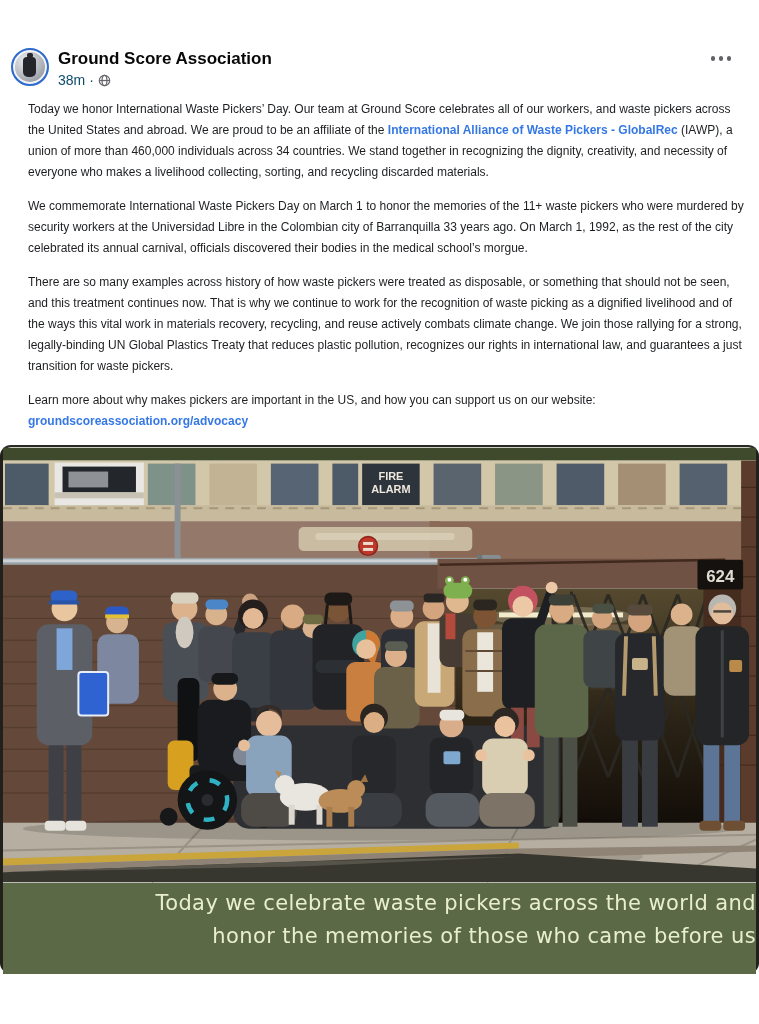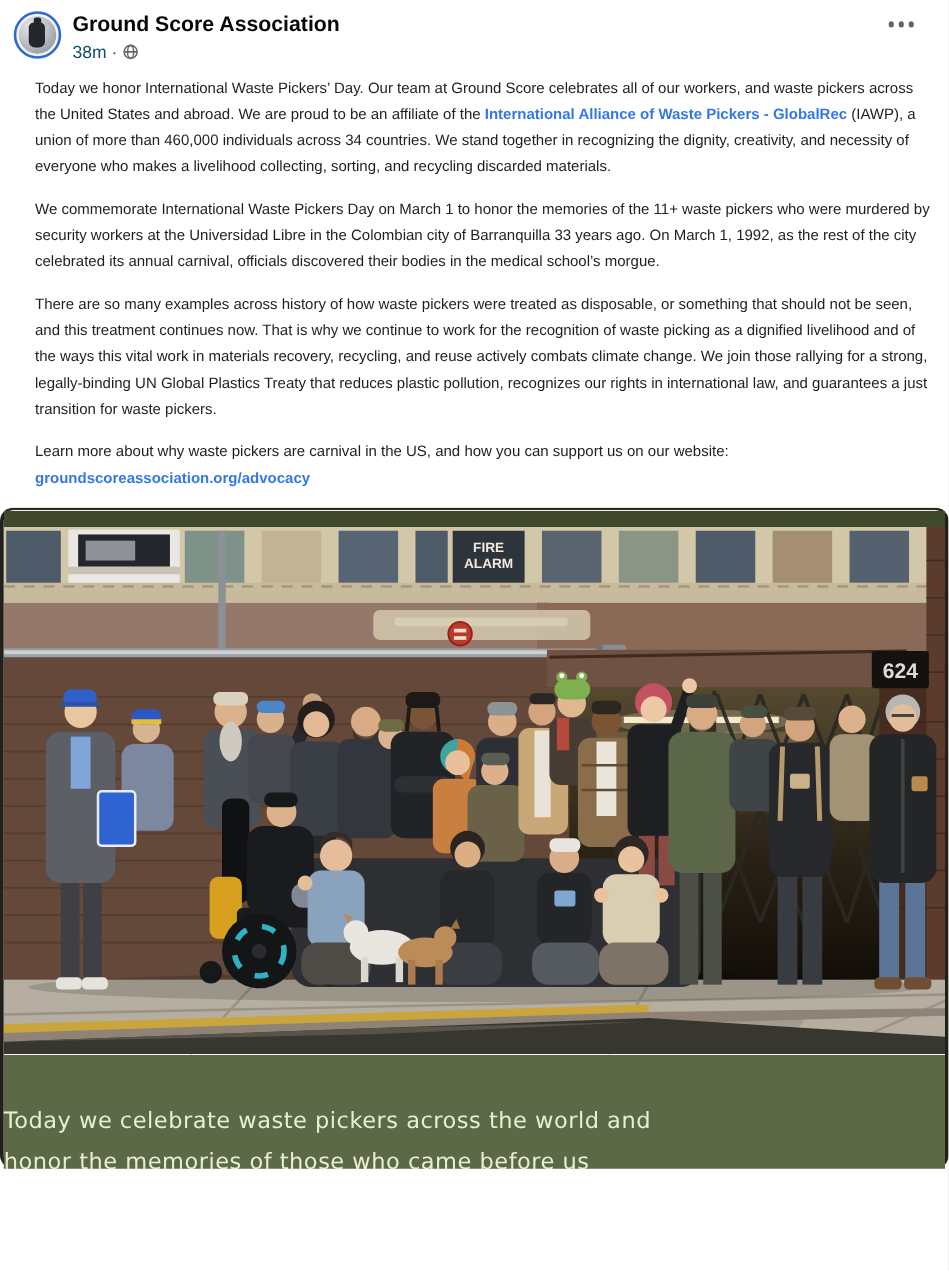--- a/index.html
+++ b/index.html
@@ -1,20 +1,20 @@
 <!DOCTYPE html>
 <html><head>
 <meta charset="utf-8">
 <style>
   html,body{margin:0;padding:0;background:#ffffff;}
   body{width:759px;height:1024px;overflow:hidden;font-family:"Liberation Sans",sans-serif;}
   .post{width:759px;background:#fff;}
 
   
-  .hdr{display:flex;align-items:flex-start;padding:9px 24px 4px 11px;}
+  .hdr{display:flex;align-items:flex-start;padding:9px 24px 4px 11px;margin-top:39px;}
   .avatar{width:38px;height:38px;border-radius:50%;border:2.5px solid #2e6bd0;box-sizing:border-box;
           background:radial-gradient(circle at 35% 30%, #e8e8ea 0%, #b9bcc2 45%, #7c8088 100%);
           position:relative;flex:0 0 auto;cursor:pointer;box-shadow:inset 0 0 0 2px #f2f4f7;}
   .avatar .growler{position:absolute;left:10px;top:7px;width:13px;height:20px;background:#24262b;
           border-radius:4px 4px 5px 5px;}
   .avatar .growler:before{content:"";position:absolute;left:3.5px;top:-4px;width:6px;height:5px;background:#24262b;border-radius:2px;}
   .hdr-text{margin-left:9px;flex:1;}
   .author{font-size:17px;font-weight:700;color:#080809;line-height:22px;cursor:pointer;}
   .meta{display:flex;align-items:center;gap:4px;color:#0c4a6e;font-size:14px;line-height:18px;margin-top:1px;}
   .menu-btn{border:none;background:none;padding:6px 4px;margin-top:2px;cursor:pointer;display:flex;gap:3.5px;}
@@ -23,22 +23,22 @@
   
   .body-text{padding:6px 12px 0 28px;color:#1c1e21;font-size:12px;line-height:21px;}
   .body-text p{margin:0 0 13px 0;}
   .body-text .lnk{color:#3578e5;font-weight:700;text-decoration:none;cursor:pointer;}
   .body-text p.last{margin-bottom:13px;}
 
   
   figure.photo{margin:0;border-left:3px solid #21201b;border-right:3px solid #21201b;border-top:2px solid #2a2a24;
                width:759px;box-sizing:border-box;cursor:pointer;line-height:0;border-radius:11px;}
   figure.photo svg{display:block;}
-  .caption{background:#5c6946;height:91px;box-sizing:border-box;padding-top:36px;text-align:left;
-           color:#e8eecf;font-family:"DejaVu Sans",sans-serif;font-size:18px;line-height:33px;
+  .caption{background:#5c6946;height:91px;box-sizing:border-box;padding-top:4px;text-align:right;
+           color:#e8eecf;font-family:"DejaVu Sans",sans-serif;font-size:21px;line-height:33px;
            letter-spacing:0.4px;white-space:nowrap;}
 </style>
 </head>
 <body>
 
 <div class="post">
 
   <div class="hdr">
     <div class="avatar">
         <span class="growler"></span>
@@ -59,21 +59,21 @@
       <i></i>
         <i></i>
         <i></i>
     </button>
   </div>
 
   <div class="body-text">
     <p><span>Today we honor International Waste Pickers’ Day.  Our team at Ground Score celebrates all of our workers, and waste pickers across the United States and abroad. We are proud to be an affiliate of the </span><a class="lnk">International Alliance of Waste Pickers - GlobalRec</a><span> (IAWP), a union of more than 460,000 individuals across 34 countries. We stand together in recognizing the dignity, creativity, and necessity of everyone who makes a livelihood collecting, sorting, and recycling discarded materials.</span></p>
     <p>We commemorate International Waste Pickers Day on March 1 to honor the memories of the 11+ waste pickers who were murdered by security workers at the Universidad Libre in the Colombian city of Barranquilla 33 years ago. On March 1, 1992, as the rest of the city celebrated its annual carnival, officials discovered their bodies in the medical school’s morgue.</p>
     <p>There are so many examples across history of how waste pickers were treated as disposable, or something that should not be seen, and this treatment continues now. That is why we continue to work for the recognition of waste picking as a dignified livelihood and of the ways this vital work in materials recovery, recycling, and reuse actively combats climate change. We join those rallying for a strong, legally-binding UN Global Plastics Treaty that reduces plastic pollution, recognizes our rights in international law, and guarantees a just transition for waste pickers.</p>
-    <p class="last"><span>Learn more about why waste pickers are carnival in the US, and how you can support us on our website: </span><a class="lnk">groundscoreassociation.org/advocacy</a></p>
+    <p class="last"><span>Learn more about why makes pickers are important in the US, and how you can support us on our website: </span><a class="lnk">groundscoreassociation.org/advocacy</a></p>
   </div>
 
   <figure class="photo">
     <svg viewBox="0 0 759 438" width="753" height="436">
       <defs>
         <linearGradient id="gar" x1="0" y1="0" x2="0" y2="1">
           <stop offset="0" stop-color="#55492f"></stop>
             <stop offset="0.55" stop-color="#2b2316"></stop>
             <stop offset="1" stop-color="#120d08"></stop>
         </linearGradient>

